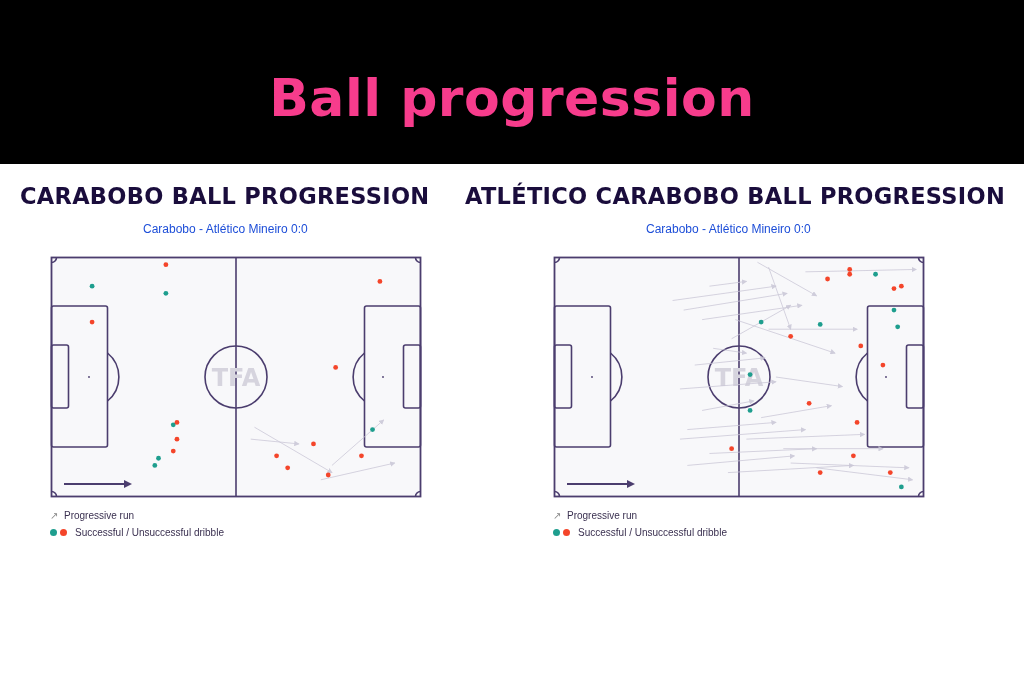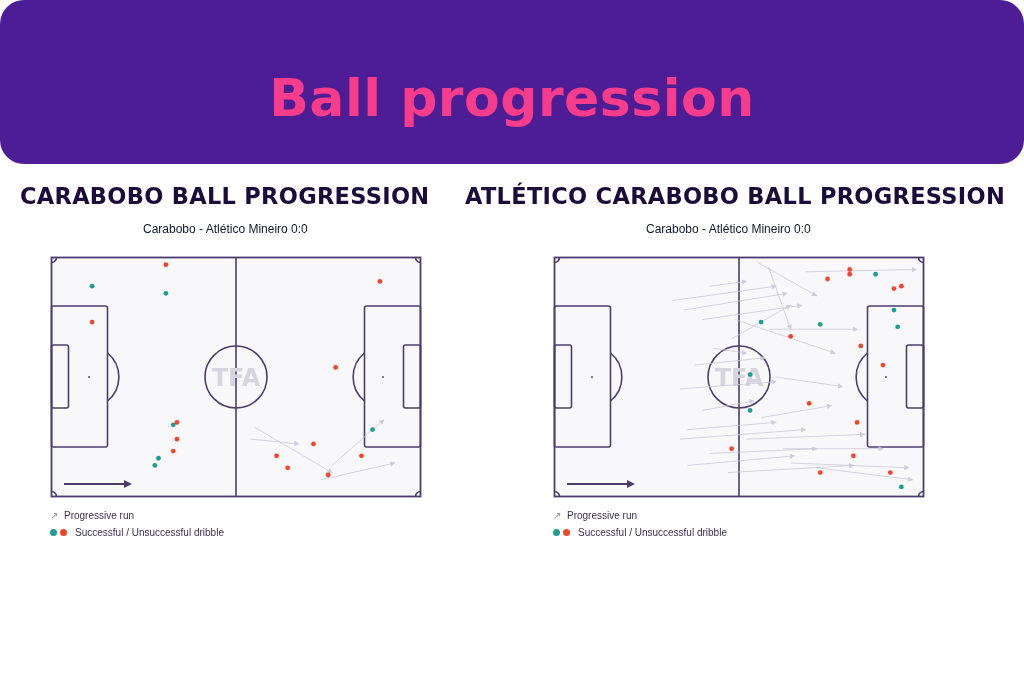--- a/index.html
+++ b/index.html
@@ -1,20 +1,20 @@
 <!DOCTYPE html>
 <html><head>
 <meta charset="utf-8">
 <style>
   html,body{margin:0;padding:0;}
   body{width:1024px;height:683px;background:#ffffff;position:relative;overflow:hidden;font-family:"Liberation Sans",sans-serif;}
-  .banner{position:absolute;left:0;top:0;width:1024px;height:164px;background:#4c1d95;border-radius:24px;}
+  .banner{position:absolute;left:0;top:0;width:1024px;height:164px;background:#000000;}
   .banner-title{position:absolute;left:0;right:0;top:66px;text-align:center;color:#f73c8c;font-family:"DejaVu Sans",sans-serif;font-weight:bold;font-size:52px;letter-spacing:0.5px;line-height:64px;}
   .panel-title{position:absolute;top:183px;font-family:"DejaVu Sans",sans-serif;font-weight:bold;font-size:22.5px;color:#1a0d3c;white-space:nowrap;letter-spacing:0.3px;}
-  .subtitle{position:absolute;top:222px;font-size:12px;color:#0f172a;white-space:nowrap;}
+  .subtitle{position:absolute;top:222px;font-size:12px;color:#1d4ed8;white-space:nowrap;}
   .pitch{position:absolute;top:256px;width:372px;height:242px;}
   .legend{position:absolute;font-size:10px;color:#3a3050;white-space:nowrap;}
   .leg-row{display:flex;align-items:center;height:17px;}
   .dot{display:inline-block;width:7px;height:7px;border-radius:50%;margin-right:3px;}
 </style>
 </head>
 <body>
 
 <div class="banner">
   <div class="banner-title">Ball progression</div>

